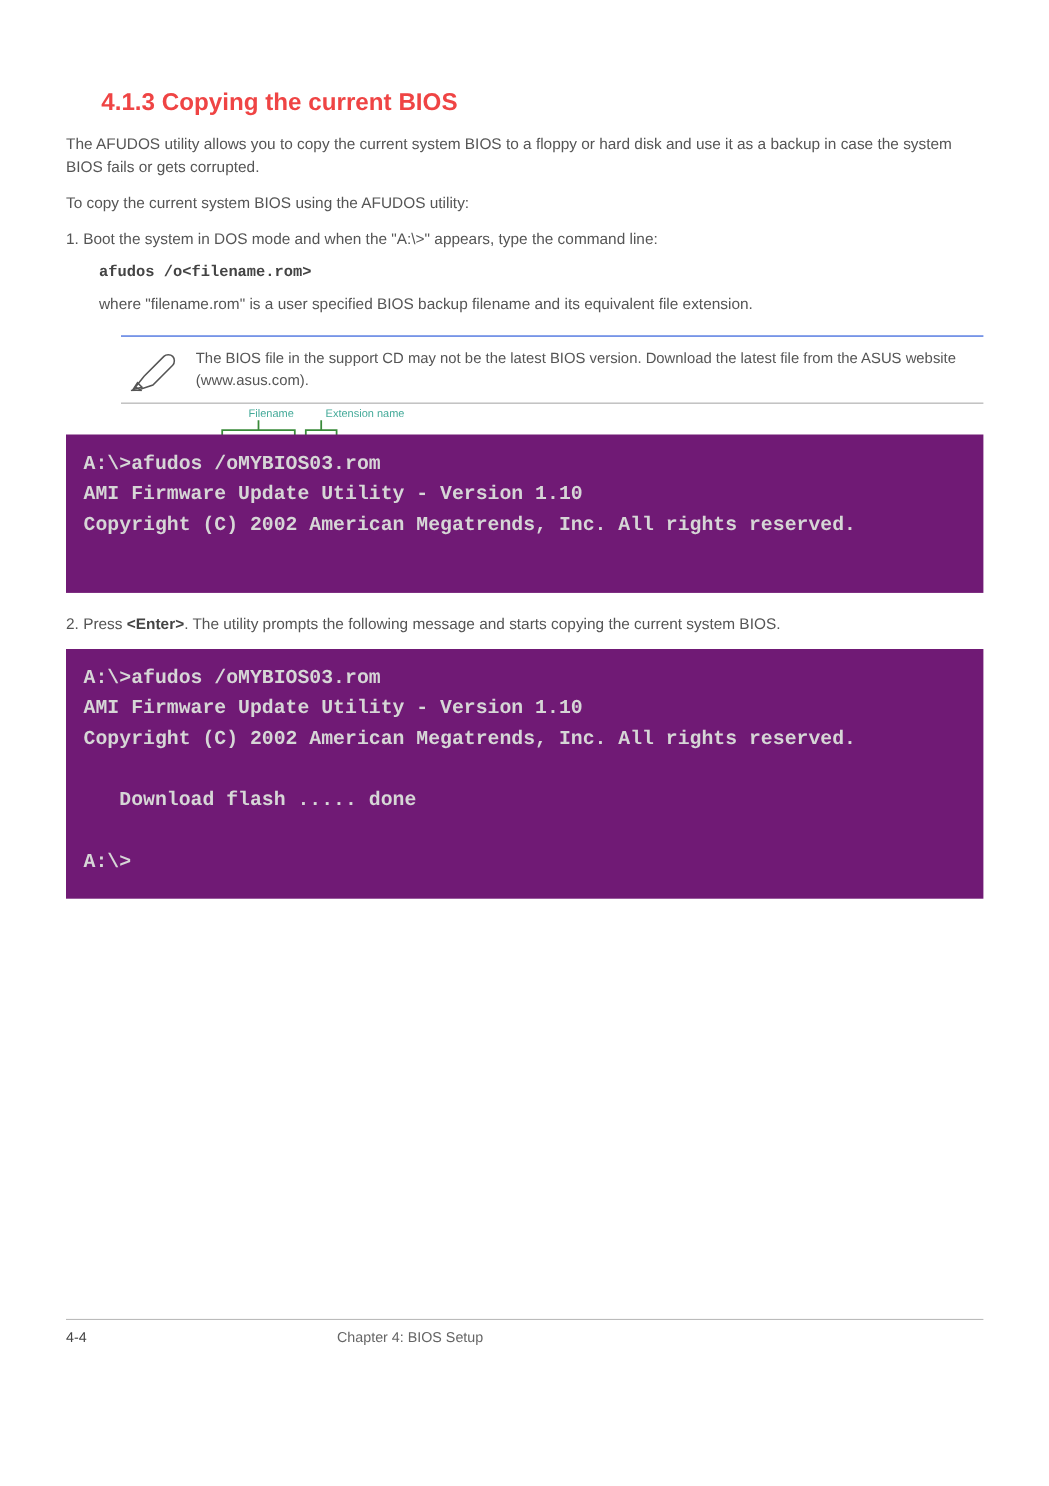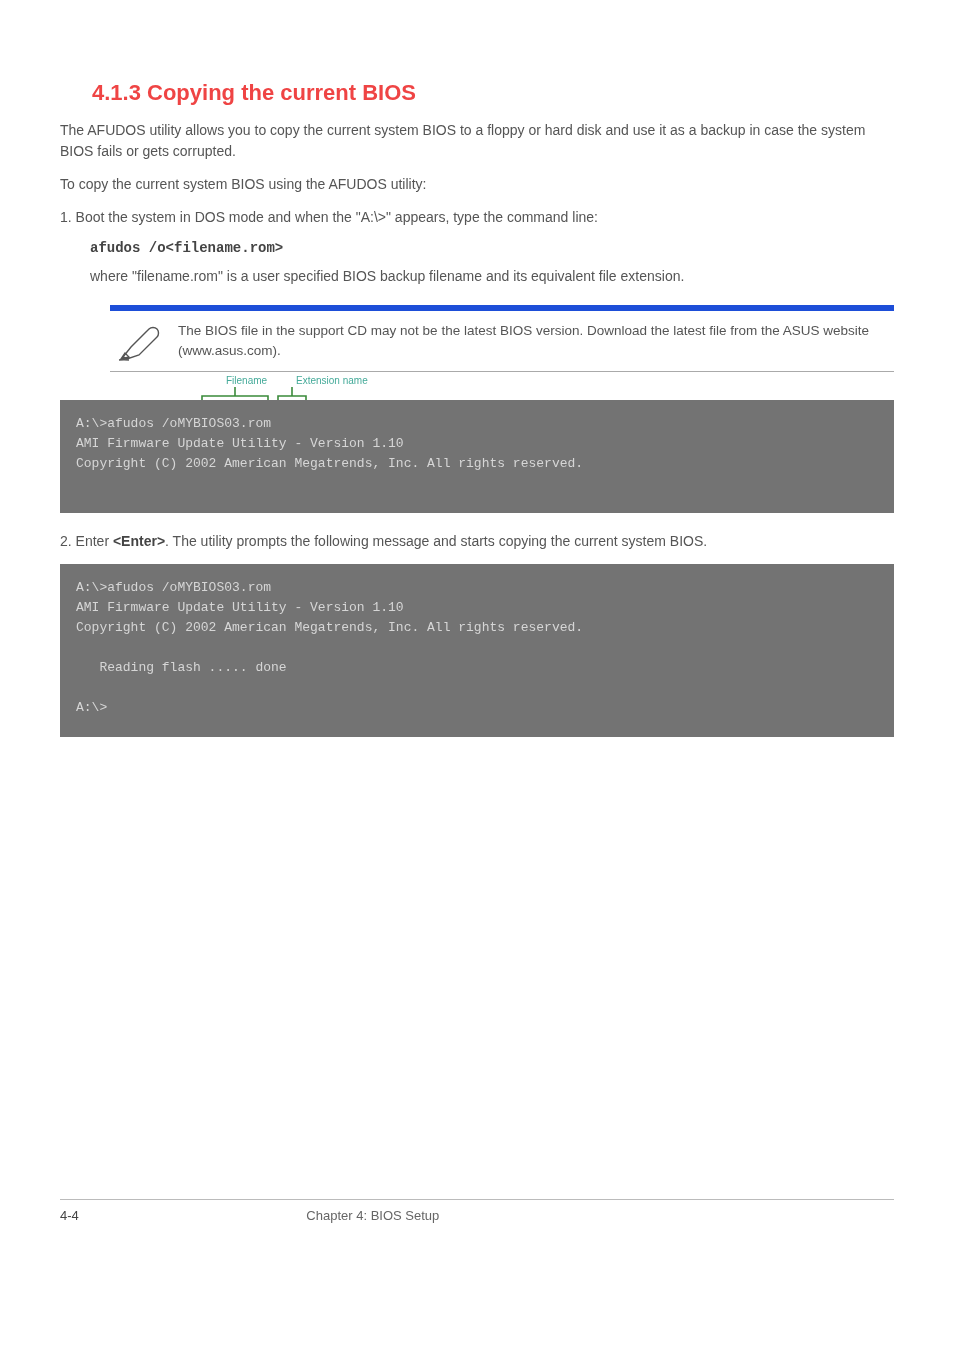--- a/index.html
+++ b/index.html
@@ -40,42 +40,42 @@
       margin-bottom: 10px;
     }
     .indent-desc {
       margin-left: 30px;
     }
     .note-block {
       display: flex;
       align-items: flex-start;
       margin: 18px 0 18px 50px;
       padding: 10px 0;
-      border-top: 6px solid #1d4ed8;
+      border-top: 1px solid #1d4ed8;
       border-bottom: 1px solid #aaa;
       width: calc(100% - 50px);
     }
     .note-icon {
       flex: 0 0 58px;
       display: flex;
       justify-content: center;
       align-items: center;
       padding-right: 10px;
     }
     .note-text {
       font-size: 13.5px;
       line-height: 1.45;
       color: #555;
     }
     .terminal {
-      background: #737373;
+      background: #701a75;
       color: #d6d6d6;
       font-family: 'Courier New', monospace;
-      font-size: 13px;
-      font-weight: normal;
+      font-size: 18px;
+      font-weight: bold;
       padding: 14px 16px 18px 16px;
       margin: 6px 0 18px 0;
       line-height: 1.55;
       white-space: pre;
       position: relative;
     }
     .bracket-svg {
       position: absolute;
       top: -26px;
       left: 138px;
@@ -133,25 +133,25 @@
       <text x="98" y="10" font-size="10" fill="#4a9" font-family="Arial">Extension name</text>
       <path d="M 4 32 L 4 22 L 70 22 L 70 32" stroke="#3a8a3a" stroke-width="1.6" fill="none"></path>
       <line x1="37" y1="22" x2="37" y2="13" stroke="#3a8a3a" stroke-width="1.6"></line>
       <path d="M 80 32 L 80 22 L 108 22 L 108 32" stroke="#3a8a3a" stroke-width="1.6" fill="none"></path>
       <line x1="94" y1="22" x2="94" y2="13" stroke="#3a8a3a" stroke-width="1.6"></line>
     </svg>
     <div class="terminal"><div class="t-line">A:\&gt;afudos /oMYBIOS03.rom</div><div class="t-line">AMI Firmware Update Utility - Version 1.10</div><div class="t-line">Copyright (C) 2002 American Megatrends, Inc. All rights reserved.</div><div class="t-line">&nbsp;</div></div>
   </div>
 
   <div class="body-text">
-    2. <span>Enter</span> <span class="bold">&lt;Enter&gt;</span><span>. The utility prompts the following message and starts copying the current system BIOS.</span>
+    2. <span>Press</span> <span class="bold">&lt;Enter&gt;</span><span>. The utility prompts the following message and starts copying the current system BIOS.</span>
   </div>
 
 
-  <div class="terminal"><div class="t-line">A:\&gt;afudos /oMYBIOS03.rom</div><div class="t-line">AMI Firmware Update Utility - Version 1.10</div><div class="t-line">Copyright (C) 2002 American Megatrends, Inc. All rights reserved.</div><div class="t-line">&nbsp;</div><div class="t-line">   Reading flash ..... done</div><div class="t-line">&nbsp;</div><div class="t-line">A:\&gt;</div></div>
+  <div class="terminal"><div class="t-line">A:\&gt;afudos /oMYBIOS03.rom</div><div class="t-line">AMI Firmware Update Utility - Version 1.10</div><div class="t-line">Copyright (C) 2002 American Megatrends, Inc. All rights reserved.</div><div class="t-line">&nbsp;</div><div class="t-line">   Download flash ..... done</div><div class="t-line">&nbsp;</div><div class="t-line">A:\&gt;</div></div>
 
   <div class="footer">
     <div class="footer-line"></div>
     <span class="page-num">4-4</span>
     &nbsp;&nbsp;&nbsp;&nbsp;&nbsp;&nbsp;&nbsp;&nbsp;&nbsp;&nbsp;&nbsp;&nbsp;&nbsp;&nbsp;&nbsp;&nbsp;&nbsp;&nbsp;&nbsp;&nbsp;&nbsp;&nbsp;&nbsp;&nbsp;&nbsp;&nbsp;&nbsp;&nbsp;&nbsp;&nbsp;&nbsp;&nbsp;&nbsp;&nbsp;&nbsp;&nbsp;&nbsp;&nbsp;&nbsp;&nbsp;&nbsp;&nbsp;&nbsp;&nbsp;&nbsp;&nbsp;&nbsp;&nbsp;&nbsp;&nbsp;&nbsp;&nbsp;&nbsp;&nbsp;&nbsp;&nbsp;&nbsp;&nbsp;&nbsp;&nbsp;&nbsp;
     <span>Chapter 4: BIOS Setup</span>
   </div>
 
 </div>
 

